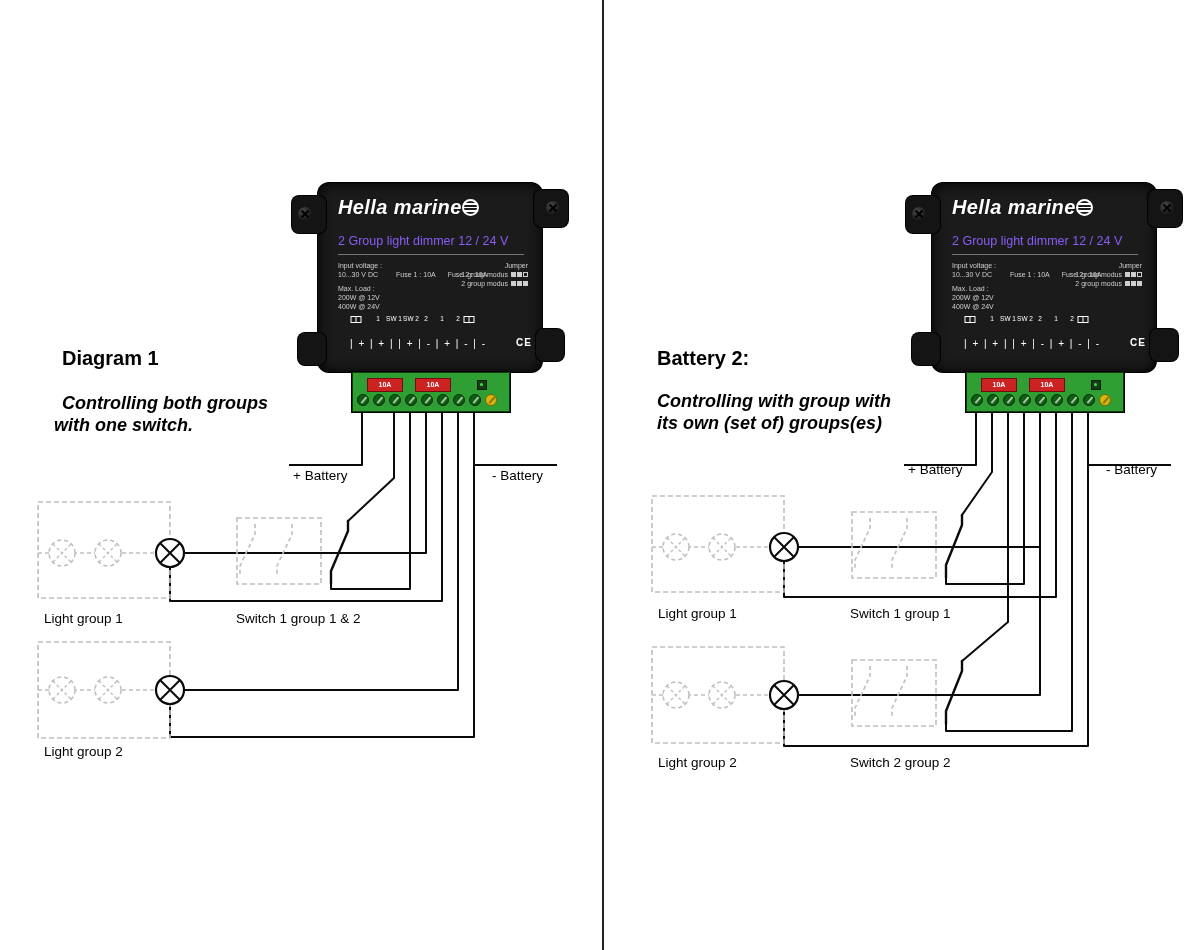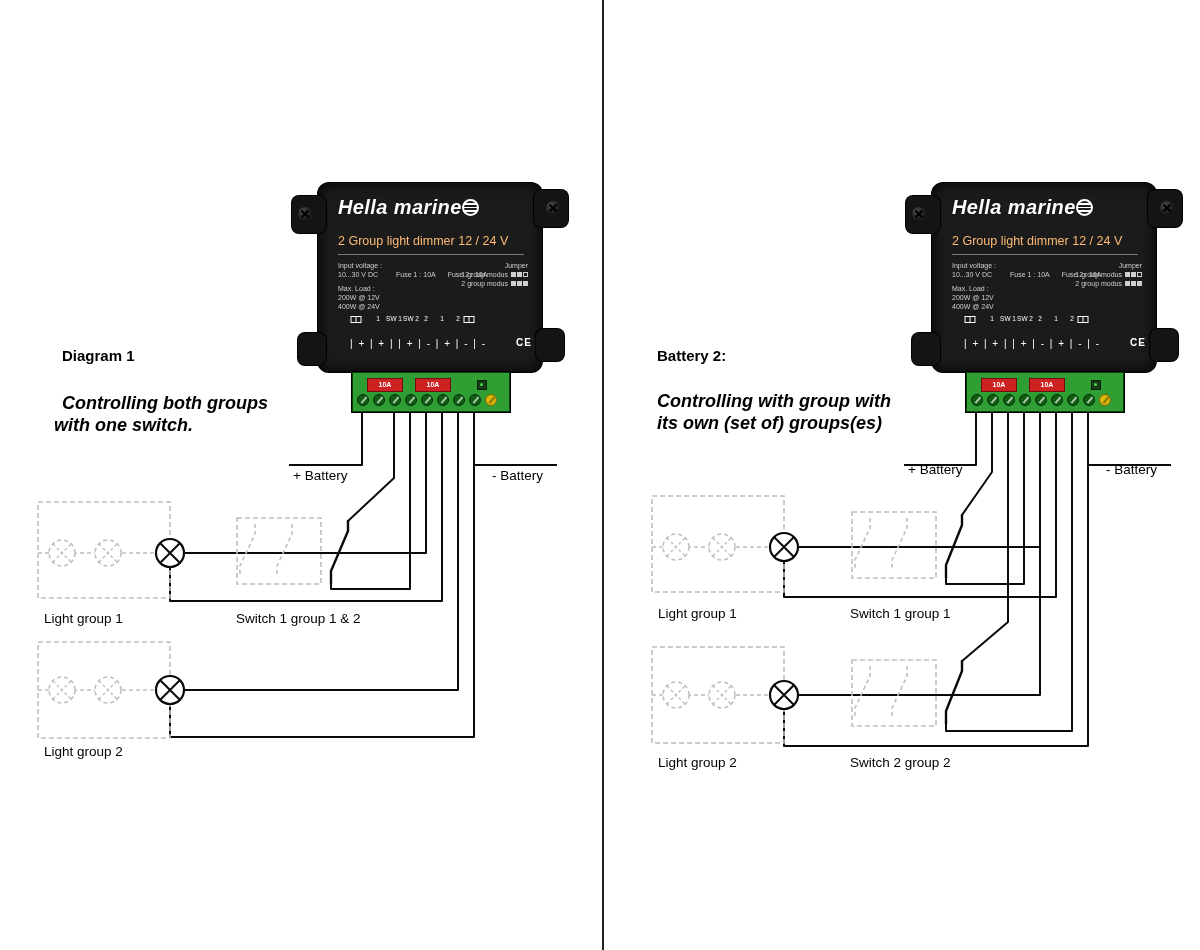--- a/index.html
+++ b/index.html
@@ -1,21 +1,21 @@
 <!DOCTYPE html>
 <html><head>
 <meta charset="utf-8">
 <style>
   html,body{margin:0;padding:0;background:#fff;}
   .page{position:relative;width:1200px;height:950px;background:#ffffff;overflow:hidden;
         font-family:"Liberation Sans",sans-serif;color:#000;}
   .divider{position:absolute;left:602px;top:0;width:2px;height:950px;background:#222;}
 
   
-  .heading{position:absolute;font-size:15px;font-weight:bold;white-space:nowrap;}
+  .heading{position:absolute;font-size:20px;font-weight:bold;white-space:nowrap;}
   .caption{position:absolute;font-size:18px;font-weight:bold;font-style:italic;white-space:nowrap;line-height:22px;}
   .lbl{position:absolute;font-size:13.5px;white-space:nowrap;}
 
   
   svg.wiring{position:absolute;left:0;top:0;}
   .wire{fill:none;stroke:#0a0a0a;stroke-width:2;stroke-linejoin:round;stroke-linecap:square;}
   .gbox{fill:none;stroke:#bfbfbf;stroke-width:1.6;stroke-dasharray:5 3;}
   .gline{fill:none;stroke:#bfbfbf;stroke-width:1.4;stroke-dasharray:4 3;}
   .glamp{fill:#ffffff;stroke:#bfbfbf;stroke-width:1.6;stroke-dasharray:4 3;}
   .glampx{fill:none;stroke:#bfbfbf;stroke-width:1.4;stroke-dasharray:3 2.5;}
@@ -32,21 +32,21 @@
          background:radial-gradient(circle at 35% 30%,#4a4a4a,#161616 70%);}
   .screw::before,.screw::after{content:"";position:absolute;left:6px;top:2px;width:2px;height:10px;background:#000;}
   .screw::before{transform:rotate(45deg);}
   .screw::after{transform:rotate(-45deg);}
 
   .brand-row{position:absolute;left:20px;top:13px;display:flex;align-items:center;}
   .brand{color:#fff;font-size:20px;font-weight:bold;font-style:italic;letter-spacing:.4px;
          text-shadow:0 0 1px #000;white-space:nowrap;}
   .hella-logo{width:17px;height:17px;border-radius:50%;border:2px solid #fff;box-sizing:border-box;
               background:repeating-linear-gradient(#1b1b1b 0 2px,#fff 2px 3.5px);}
-  .dev-title{position:absolute;left:20px;top:51px;color:#fdba74;font-size:12.5px;white-space:nowrap;}
+  .dev-title{position:absolute;left:20px;top:51px;color:#8b5cf6;font-size:12.5px;white-space:nowrap;}
   .dev-rule{position:absolute;left:20px;top:71px;width:186px;height:1px;background:#777;}
 
   .specs{position:absolute;left:20px;top:78px;width:190px;color:#cfcfcf;font-size:7px;line-height:9px;}
   .specs-col1{position:absolute;left:0;top:0;}
   .specs-col2{position:absolute;left:58px;top:9px;white-space:nowrap;}
   .specs-col2 span{margin-right:10px;}
   .specs-col3{position:absolute;right:0;top:0;text-align:right;}
   .modus-row{display:flex;align-items:center;justify-content:flex-end;gap:3px;}
   .jsq{display:inline-flex;gap:1px;}
   .jsq i{display:block;width:3px;height:3px;border:1px solid #cfcfcf;background:transparent;}

